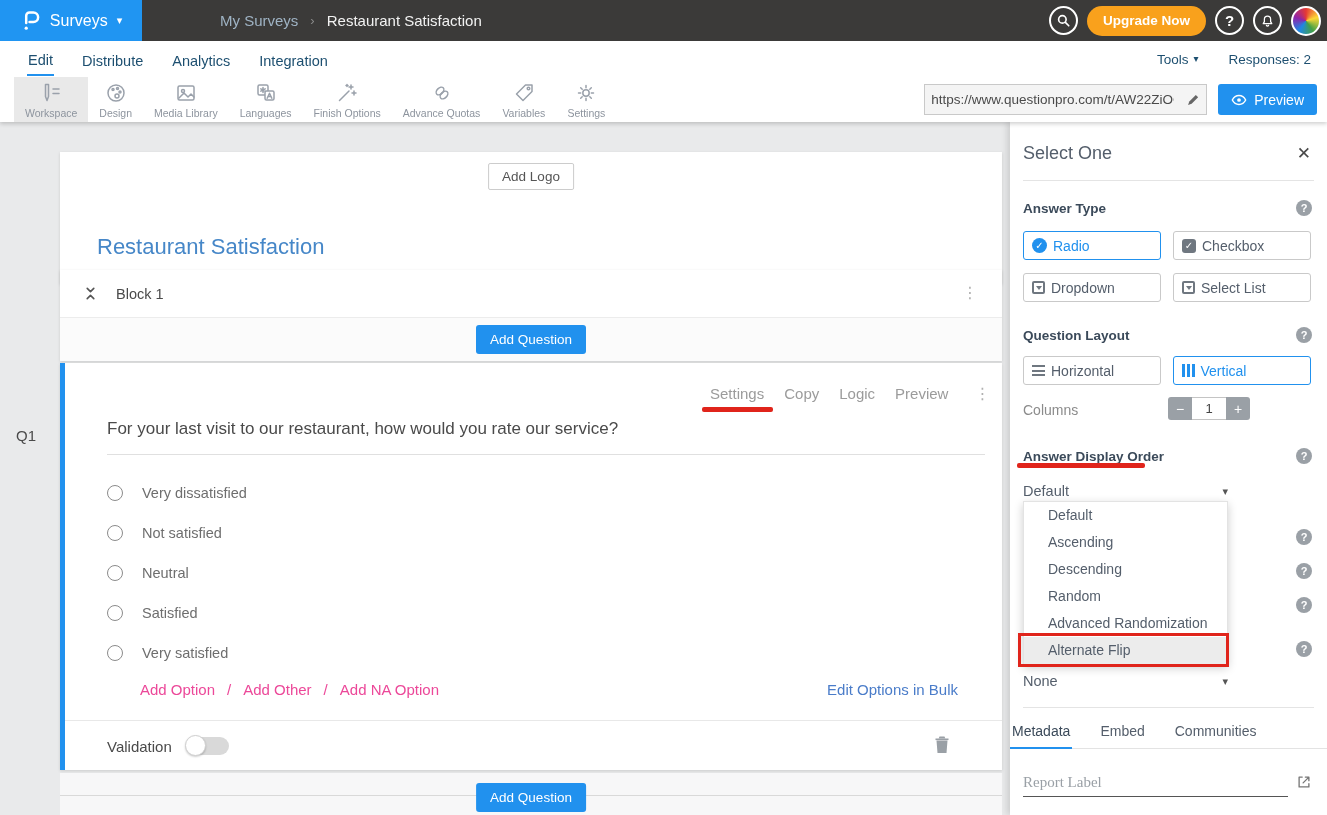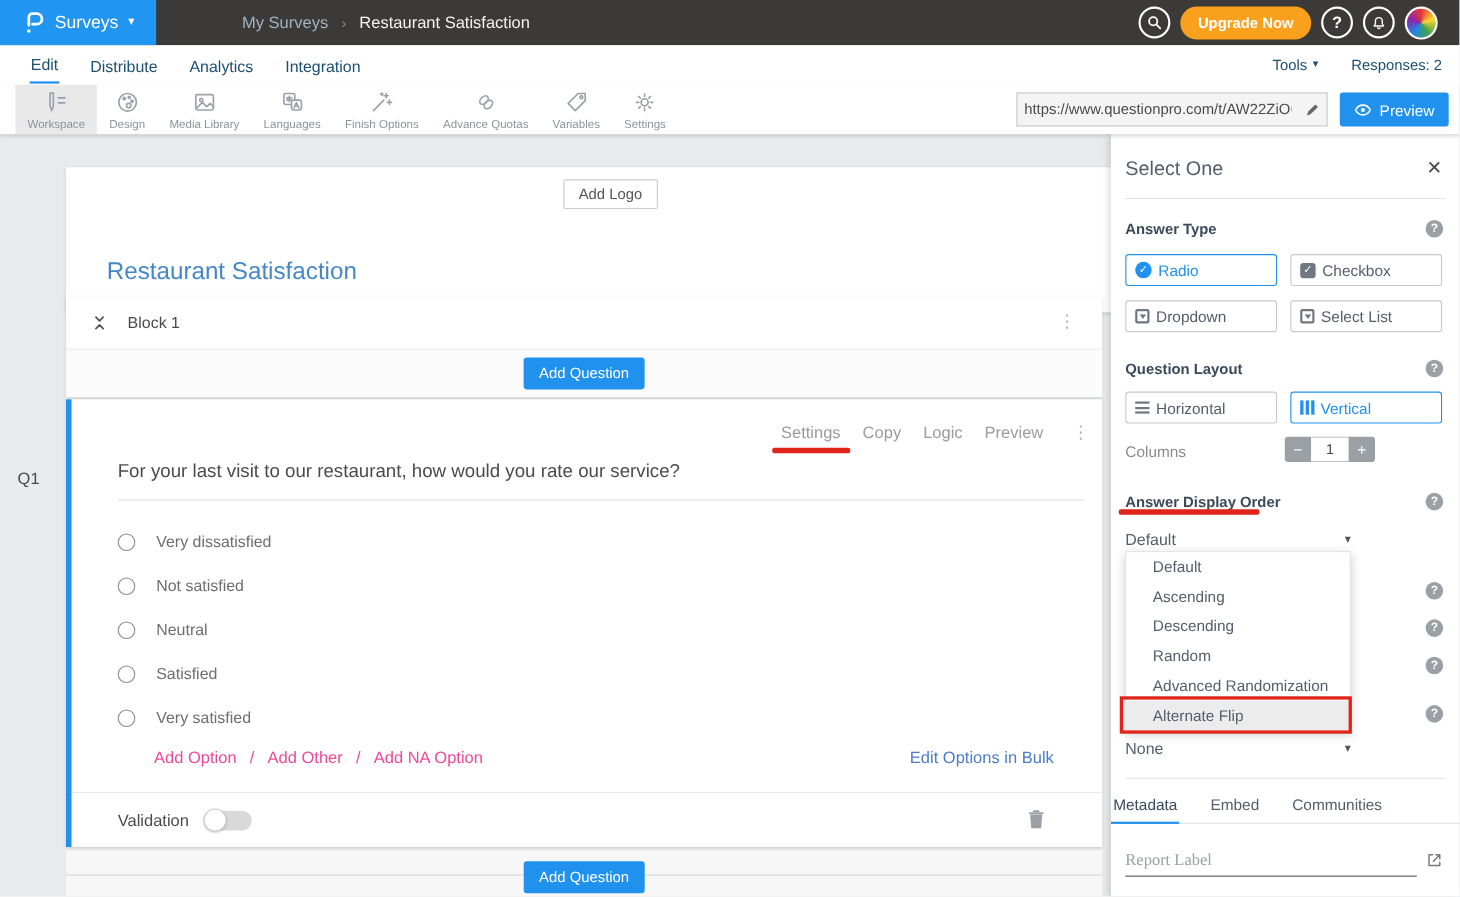--- a/index.html
+++ b/index.html
@@ -9,21 +9,21 @@
 
   
   .topbar{position:absolute;left:0;top:0;width:1327px;height:41px;background:#3b3a39;display:flex;align-items:center;z-index:6;gap:48px;}
   .brand{width:142px;height:41px;background:#2095f2;display:flex;align-items:center;justify-content:center;gap:9px;color:#fff;cursor:pointer;}
   .brand-lbl{font-size:16px;}
   .caret-glyph{font-size:11px;line-height:1;}
   .crumbs{display:flex;align-items:center;gap:12px;margin-left:30px;font-size:15px;}
   .crumb-parent{color:#9fb3c4;cursor:pointer;}
   .crumb-sep{color:#8b8b8b;font-size:13px;}
   .crumb-cur{color:#f2f2f2;}
-  .top-actions{margin-left:auto;display:flex;align-items:center;gap:9px;padding-right:20px;}
+  .top-actions{margin-left:auto;display:flex;align-items:center;gap:9px;padding-right:6px;}
   .circle-btn{width:29px;height:29px;border:2px solid #fff;border-radius:50%;display:flex;align-items:center;justify-content:center;color:#fff;font-weight:bold;font-size:15px;cursor:pointer;box-sizing:border-box;}
   .upgrade{background:#f9a11c;color:#fff;border-radius:16px;height:30px;padding:0 16px;display:flex;align-items:center;font-size:13.5px;font-weight:bold;cursor:pointer;}
   .avatar{width:30px;height:30px;border-radius:50%;border:2px solid #fff;box-sizing:border-box;
           background:conic-gradient(#e53935,#fdd835,#43a047,#1e88e5,#8e24aa,#e53935);cursor:pointer;}
 
   
   .navrow{position:absolute;left:0;top:41px;width:1327px;height:36px;background:#fff;display:flex;align-items:center;z-index:5;}
   .ntab{font-size:14.5px;color:#1d4f70;margin-left:27px;padding:9px 1px 6px;cursor:pointer;}
   .ntab.active{border-bottom:2px solid #2191ee;}
   .nav-right{margin-left:auto;display:flex;gap:30px;padding-right:16px;color:#1d4f70;font-size:13.5px;align-items:center;}
@@ -286,21 +286,21 @@
         </span>
         <span>Preview</span>
       </div>
     </div>
   </div>
 
   <div class="content">
 
     <div class="qmark-col">Q1</div>
 
-    <div class="card" style="left:60px;top:30px;width:942px;height:132px;padding-left:48px;">
+    <div class="card" style="left:60px;top:30px;width:942px;height:132px;">
       <div class="add-logo">Add Logo</div>
       <div class="survey-title">Restaurant Satisfaction</div>
     </div>
 
     <div class="card" style="left:60px;top:148px;width:942px;">
       <div class="block-head">
         <span class="collapse">
           <svg width="15" height="17" viewBox="0 0 16 18" fill="none" stroke="#555" stroke-width="1.7" stroke-linecap="round" stroke-linejoin="round">
             <path d="M4.5 3.5L8 7l3.5-3.5M4.5 14.5L8 11l3.5 3.5"></path>
           </svg>

